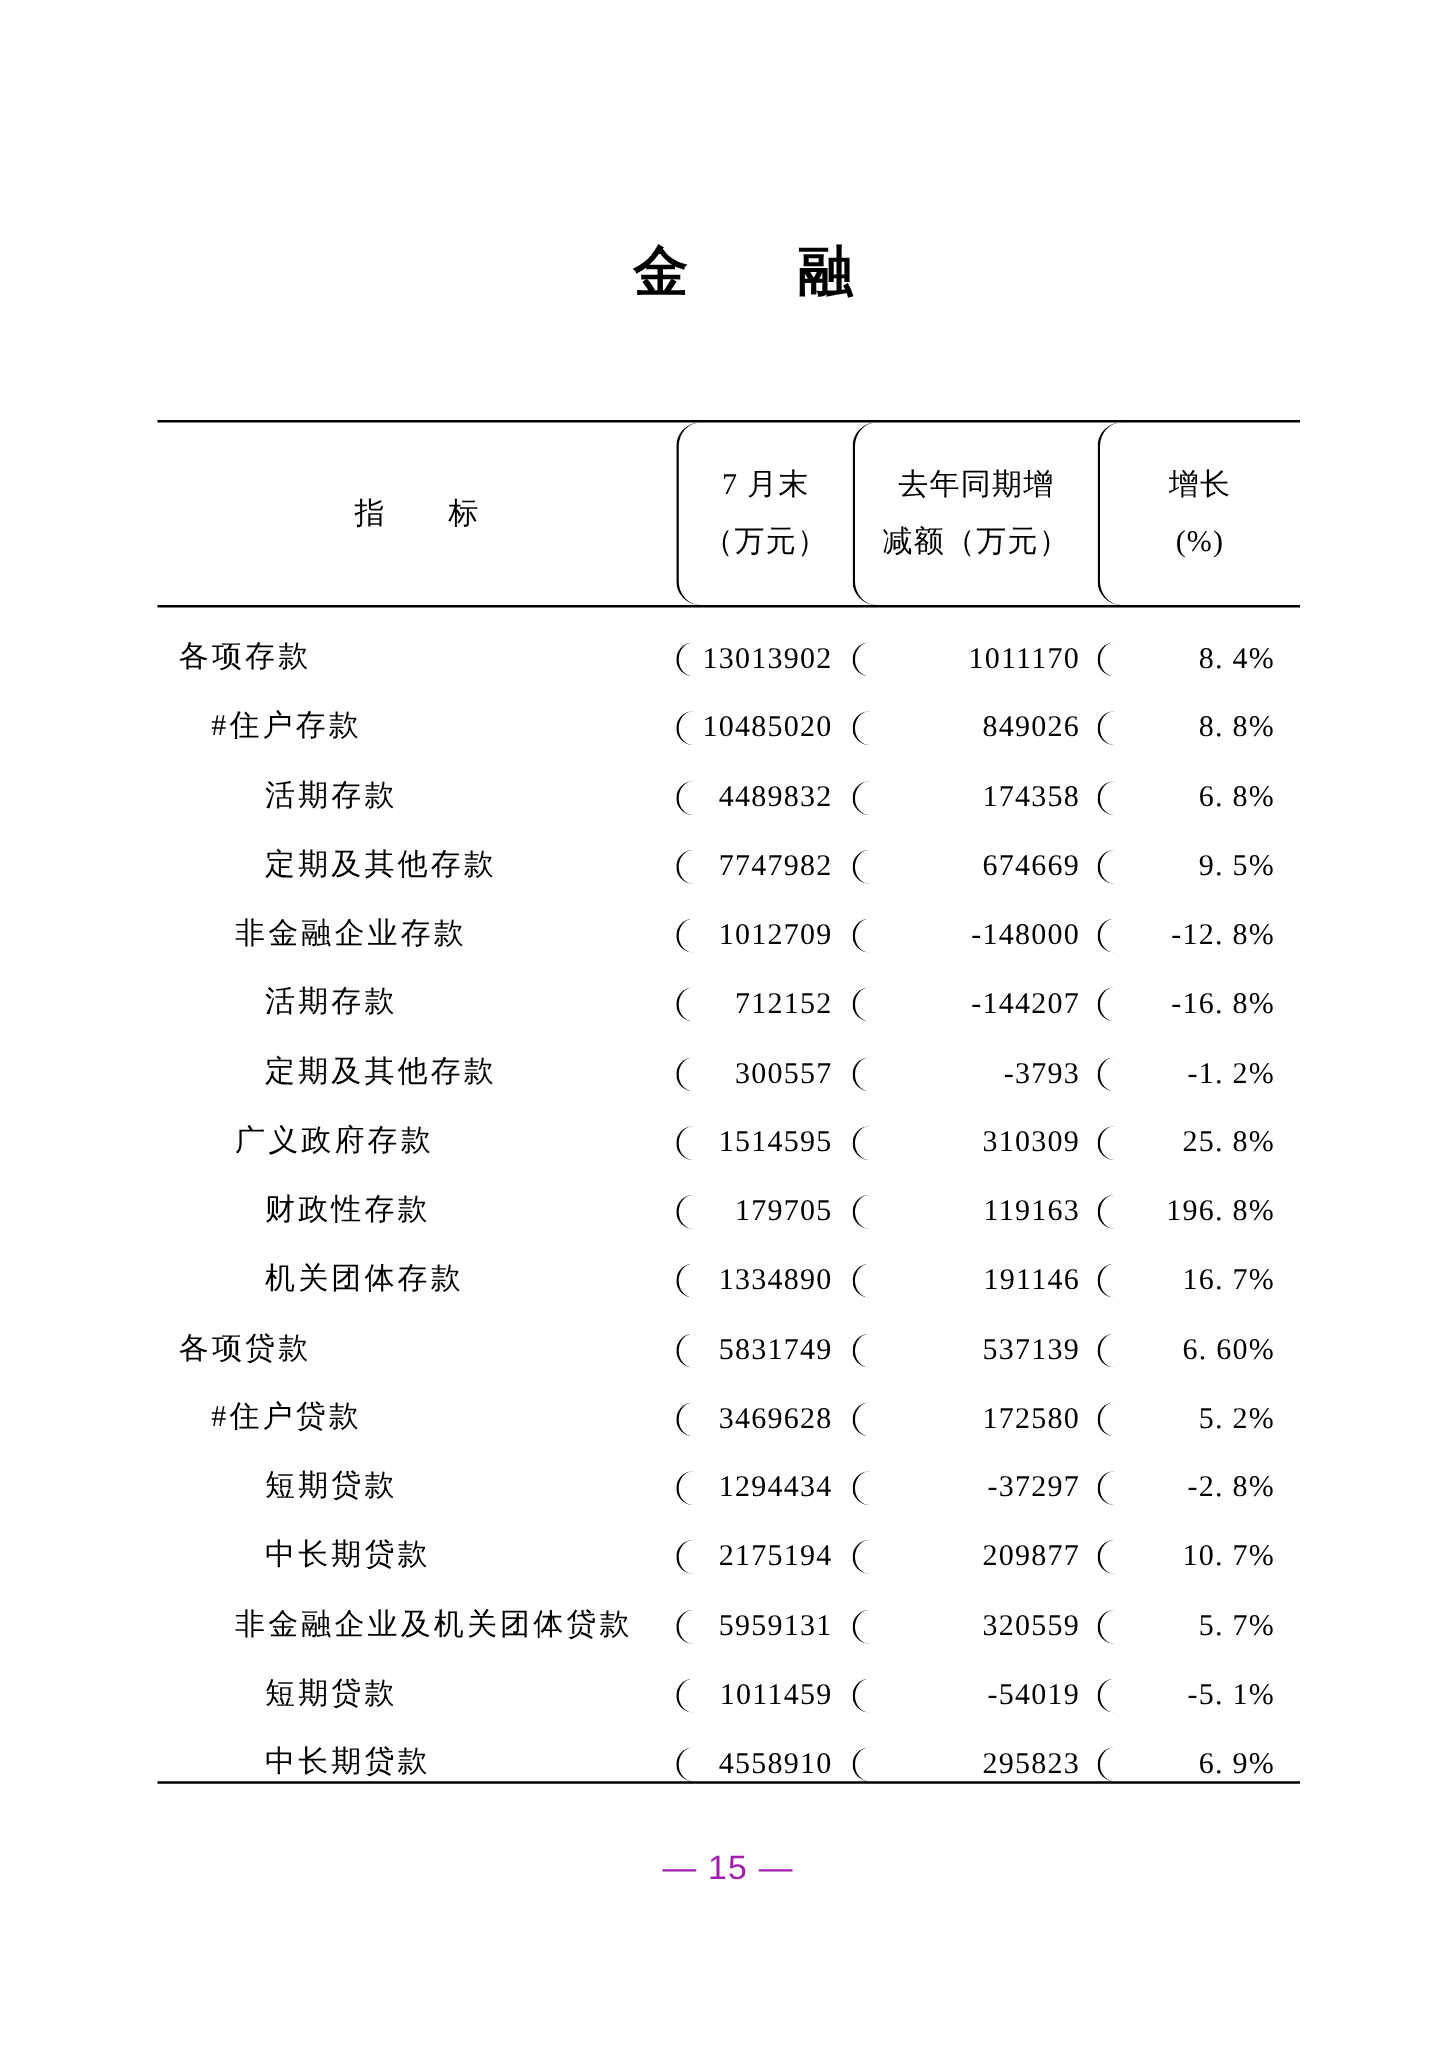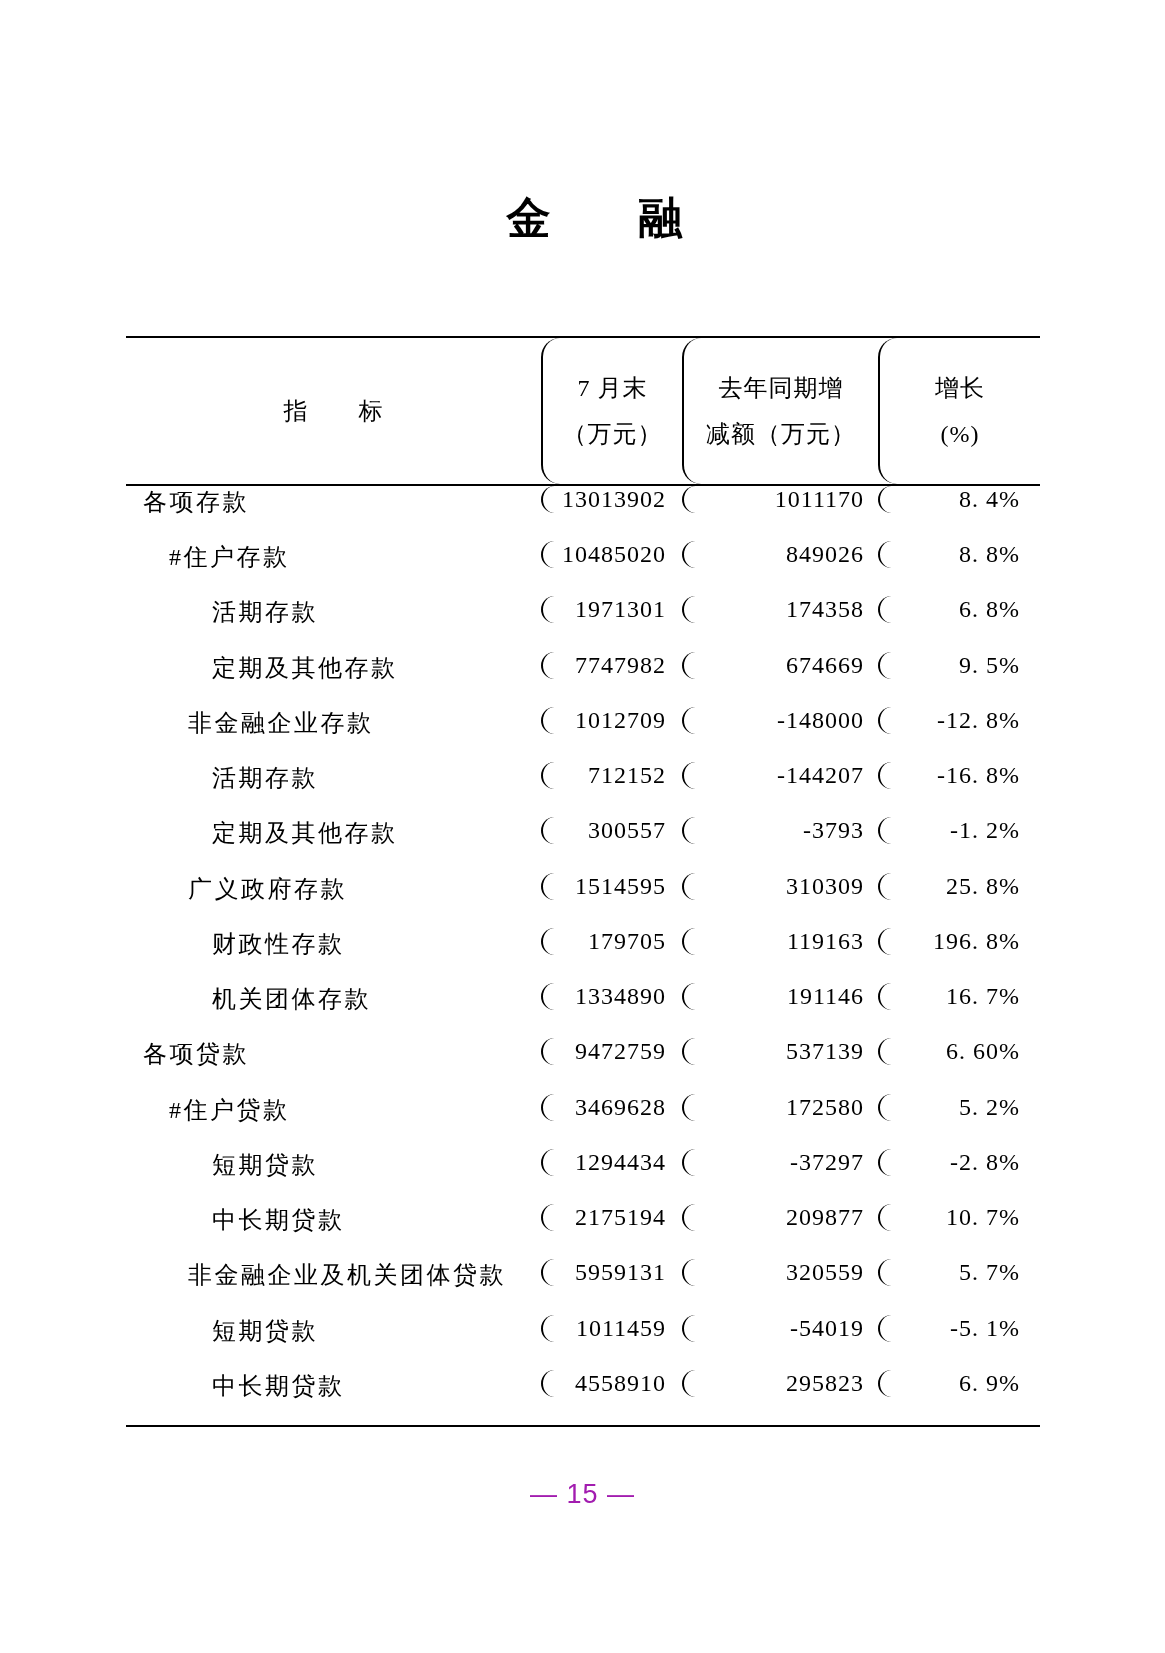--- a/index.html
+++ b/index.html
@@ -50,21 +50,21 @@
   .th.c2, .th.c3, .th.c4,
   .td.c2, .td.c3, .td.c4 {
     border-left:2px solid #000;
     border-radius:19px;
   }
   .th.c1 { white-space:pre; }
   .tbody {
     display:flex; flex-direction:column;
     height:939px;
   }
-  .row { flex:1; display:flex; align-items:flex-start; }
+  .row { flex:1; display:flex; align-items:flex-end; }
   .td {
     display:flex; align-items:center;
     font-size:24px;
     box-sizing:border-box;
   }
   .td.c1 { justify-content:flex-start; }
   .td.c2, .td.c3, .td.c4 { justify-content:flex-end; letter-spacing:1px; }
   .td.c2 { padding-right:16px; }
   .td.c3 { padding-right:14px; }
   .td.c4 { padding-right:20px; }
@@ -118,21 +118,21 @@
       <span class="label">#住户存款</span>
     </div>
     <div class="td c2">10485020</div>
     <div class="td c3">849026</div>
     <div class="td c4">8. 8%</div>
   </div>
       <div class="row">
     <div class="td c1 lv2">
       <span class="label">活期存款</span>
     </div>
-    <div class="td c2">1971301</div>
+    <div class="td c2">4489832</div>
     <div class="td c3">174358</div>
     <div class="td c4">6. 8%</div>
   </div>
       <div class="row">
     <div class="td c1 lv2">
       <span class="label">定期及其他存款</span>
     </div>
     <div class="td c2">7747982</div>
     <div class="td c3">674669</div>
     <div class="td c4">9. 5%</div>
@@ -182,21 +182,21 @@
       <span class="label">机关团体存款</span>
     </div>
     <div class="td c2">1334890</div>
     <div class="td c3">191146</div>
     <div class="td c4">16. 7%</div>
   </div>
       <div class="row">
     <div class="td c1 lv0">
       <span class="label">各项贷款</span>
     </div>
-    <div class="td c2">9472759</div>
+    <div class="td c2">5831749</div>
     <div class="td c3">537139</div>
     <div class="td c4">6. 60%</div>
   </div>
       <div class="row">
     <div class="td c1 hash">
       <span class="label">#住户贷款</span>
     </div>
     <div class="td c2">3469628</div>
     <div class="td c3">172580</div>
     <div class="td c4">5. 2%</div>

